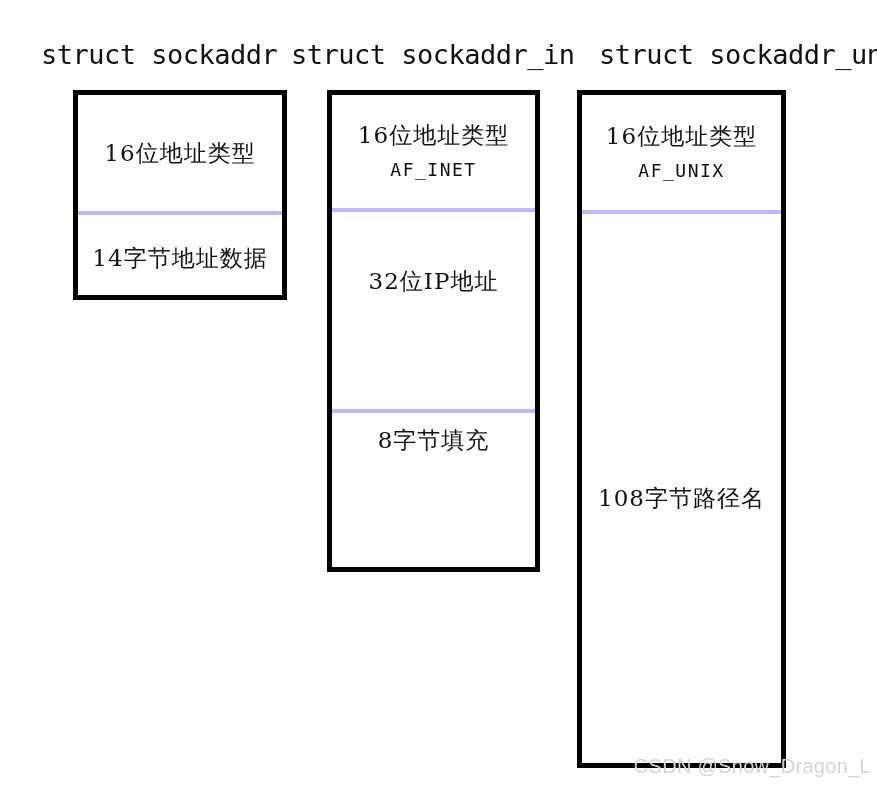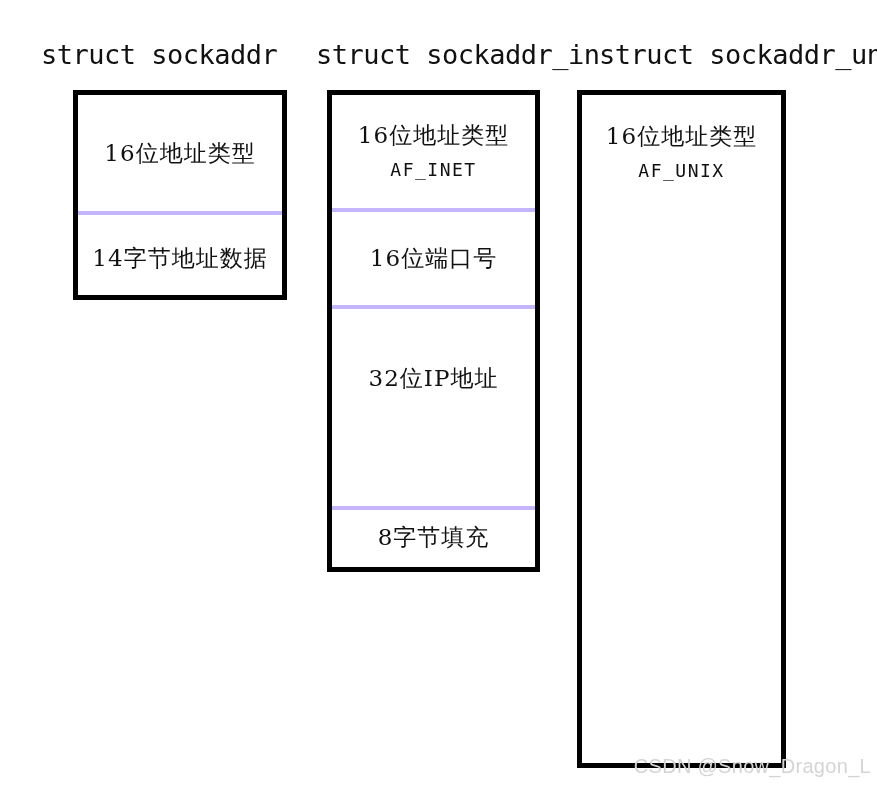--- a/index.html
+++ b/index.html
@@ -26,21 +26,21 @@
     position: absolute;
     font-family: "DejaVu Sans Mono", "Liberation Mono", monospace;
     font-size: 27px;
     font-weight: 400;
     letter-spacing: -0.5px;
     color: #111111;
     white-space: nowrap;
     line-height: 1;
   }
   #hdr-0 { left: 41px;  top: 41px; }
-  #hdr-1 { left: 291px; top: 41px; margin-left: 25px; }
+  #hdr-1 { left: 291px; top: 41px; }
   #hdr-2 { left: 599px; top: 41px; }
 
   
   .struct-box {
     position: absolute;
     box-sizing: border-box;
     border: 5px solid #000000;
     background: #ffffff;
     display: flex;
     flex-direction: column;
@@ -116,36 +116,36 @@
       <div class="field-label">14字节地址数据</div>
 
     </div>
   </div>
 
   <div class="struct-box" id="box-1">
     <div class="field-cell" style="height:113px">
       <div class="field-label">16位地址类型</div>
       <div class="field-sub">AF_INET</div>
     </div>
-    <div class="field-cell" style="height:97px">
-      <div class="field-label">16位端口号</div>
-
-    </div>
     <div class="field-cell cell-tall" style="height:201px; justify-content:flex-start; padding-top:56px">
       <div class="field-label">32位IP地址</div>
 
     </div>
     <div class="field-cell" style="height:58px">
       <div class="field-label">8字节填充</div>
 
     </div>
   </div>
 
   <div class="struct-box" id="box-2">
     <div class="field-cell" style="height:115px">
       <div class="field-label">16位地址类型</div>
       <div class="field-sub">AF_UNIX</div>
     </div>
+    <div class="field-cell cell-tall" style="height:553px; justify-content:flex-start; padding-top:271px">
+      <div class="field-label">108字节路径名</div>
+
+    </div>
   </div>
 
   <div id="watermark">CSDN @Snow_Dragon_L</div>
 
 </div>
 
 </body></html>

